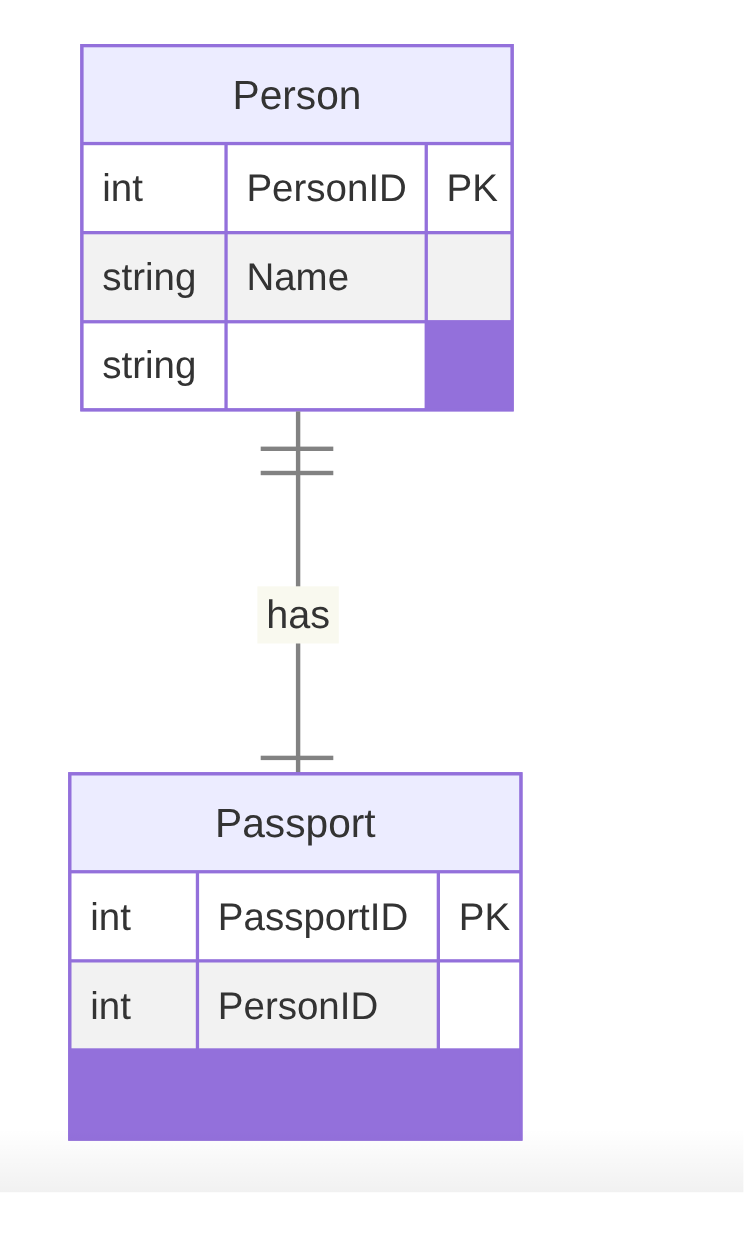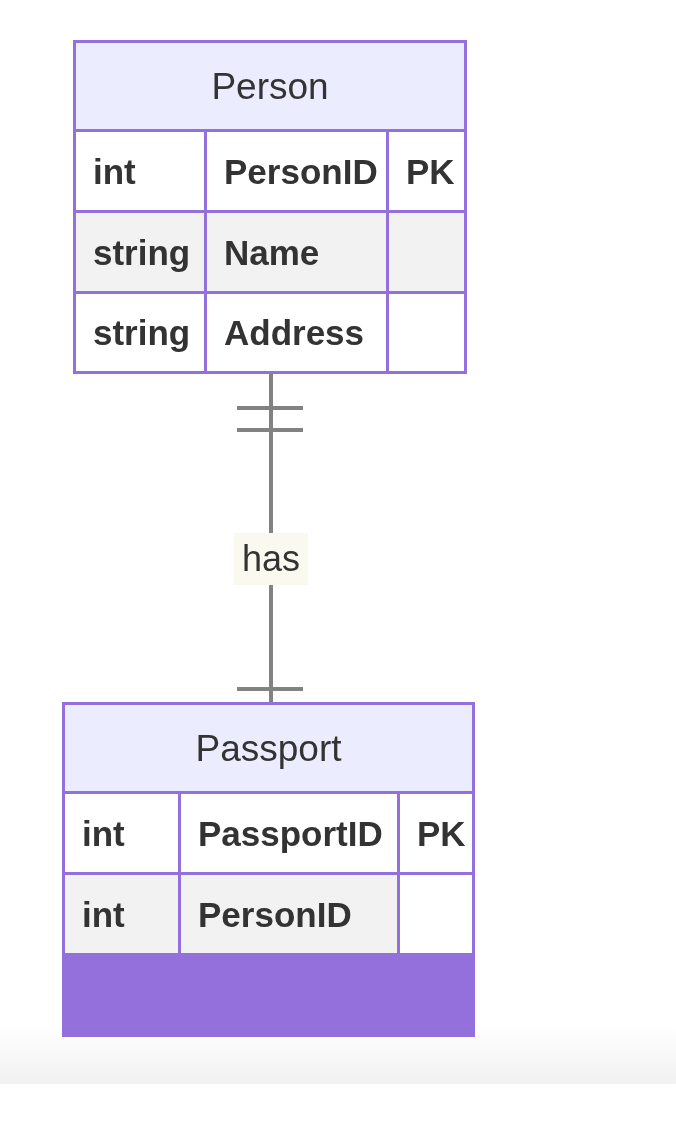--- a/index.html
+++ b/index.html
@@ -45,21 +45,20 @@
   }
   .cell {
     background: var(--row-odd-fill, #ffffff);
     display: flex;
     align-items: center;
     padding-left: 17px;
     font-size: 35px;
     line-height: 1;
     white-space: nowrap;
     overflow: hidden;
-    font-weight: bold;
   }
   .cell.shade { background: var(--row-even-fill, #f2f2f2); }
 
   
   .rel-line {
     position: absolute;
     left: 269px; top: 374px;
     width: 4px; height: 371px;
     background: var(--relationship-line, #828282);
   }
@@ -105,21 +104,20 @@
 
     <div class="cell">int</div>
     <div class="cell">PersonID</div>
     <div class="cell">PK</div>
 
     <div class="cell shade">string</div>
     <div class="cell shade">Name</div>
     <div class="cell shade"></div>
 
     <div class="cell">string</div>
-    <div class="cell">Address</div>
     <div class="cell"></div>
   </div>
 
   <div class="rel-line"></div>
   <div class="one-bar" id="bar-top-1"></div>
   <div class="one-bar" id="bar-top-2"></div>
   <div class="one-bar" id="bar-bottom-1"></div>
   <div class="one-bar" id="bar-bottom-2"></div>
   <div class="rel-label">has</div>
 

